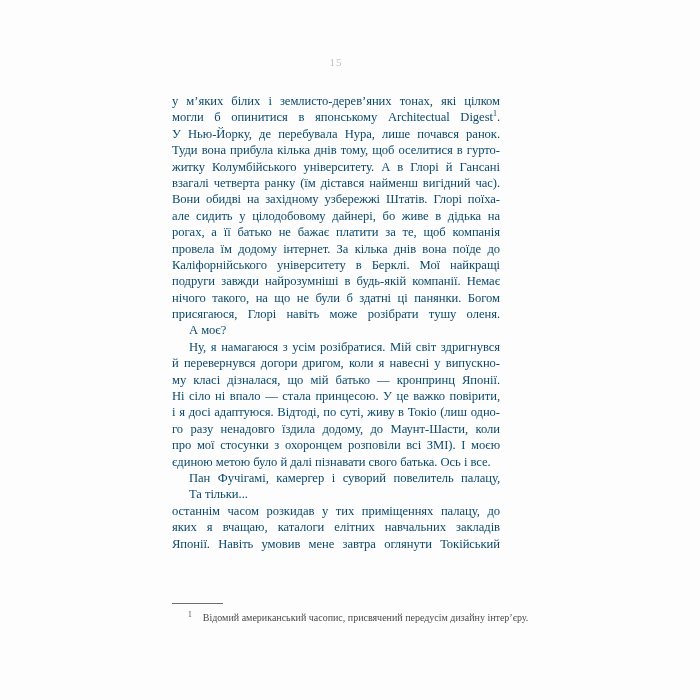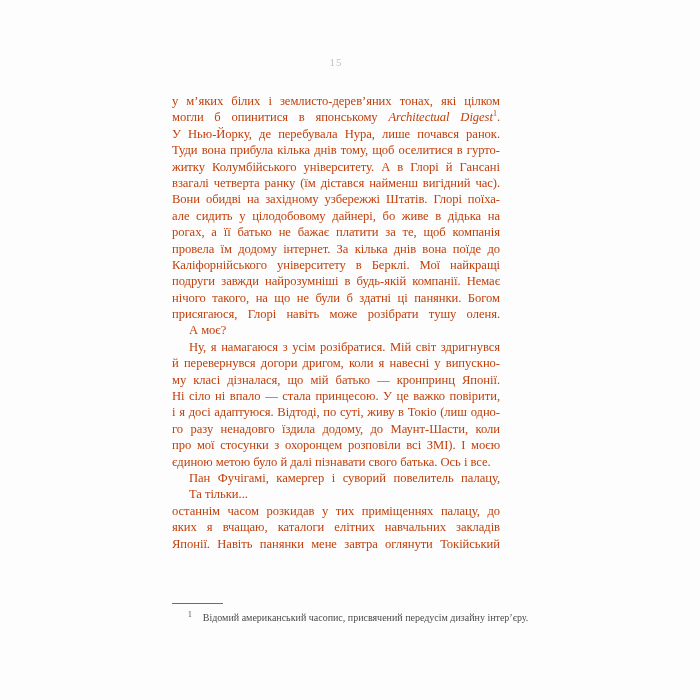--- a/index.html
+++ b/index.html
@@ -25,36 +25,36 @@
     letter-spacing: 1px;
     color: #c3c3c3;
   }
   .text-block {
     position: absolute;
     top: 93px;
     left: 172px;
     width: 328px;
     font-size: 12.6px;
     line-height: 16.4px;
-    color: #c2410c;
+    color: #0c4a6e;
     letter-spacing: -0.05px;
   }
   .line {
     text-align: justify;
     text-align-last: justify;
     height: 16.4px;
     overflow: visible;
   }
   .line.end {
     text-align-last: left;
   }
   .line.indent {
     text-indent: 17px;
   }
-  .it { font-style: italic; }
+  .it { }
   .sup {
     vertical-align: super;
     font-size: 8px;
     line-height: 0;
   }
   .footnote-rule {
     position: absolute;
     left: 172px;
     top: 603px;
     width: 51px;
@@ -104,21 +104,21 @@
       <div class="line">му класі дізналася, що мій батько — кронпринц Японії.</div>
       <div class="line">Ні сіло ні впало — стала принцесою. У це важко повірити,</div>
       <div class="line">і я досі адаптуюся. Відтоді, по суті, живу в Токіо (лиш одно-</div>
       <div class="line">го разу ненадовго їздила додому, до Маунт-Шасти, коли</div>
       <div class="line">про мої стосунки з охоронцем розповіли всі ЗМІ). І моєю</div>
       <div class="line end">єдиною метою було й далі пізнавати свого батька. Ось і все.</div>
       <div class="line indent">Пан Фучігамі, камергер і суворий повелитель палацу,</div>
       <div class="line indent end">Та тільки...</div>
       <div class="line">останнім часом розкидав у тих приміщеннях палацу, до</div>
       <div class="line">яких я вчащаю, каталоги елітних навчальних закладів</div>
-      <div class="line">Японії. Навіть панянки мене завтра оглянути Токійський</div>
+      <div class="line">Японії. Навіть умовив мене завтра оглянути Токійський</div>
     </div>
 
   <div class="footnote-rule"></div>
 
   <div class="footnote">
     <span class="fn-marker">1</span><span class="fn-text">Відомий американський часопис, присвячений передусім дизайну інтер’єру.</span>
   </div>
 </div>
 
 </body></html>

